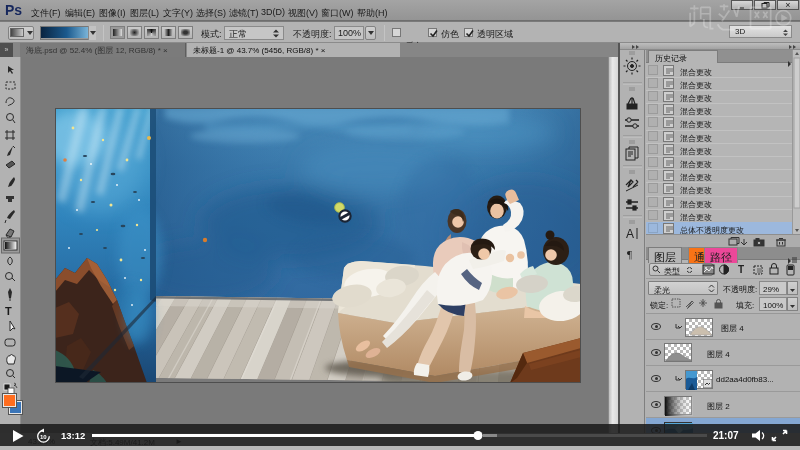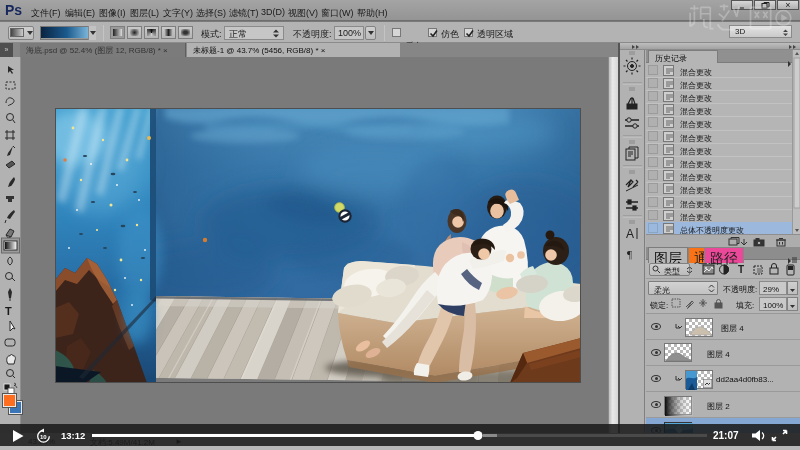--- a/index.html
+++ b/index.html
@@ -36,21 +36,21 @@
 #iconstrip { left:620px; top:50px; width:25px; height:383px; background:#b2b2b2; border-right:1px solid #7f7f7f; }
 
 #histpanel { left:646px; top:50px; width:154px; height:197px; background:#b5b5b5; }
 #histtabrow { position:absolute; left:0; top:0; width:154px; height:13px; background:#909090; border-bottom:1px solid #7c7c7c; }
 .hrow { position:absolute; left:0; width:146px; height:13px; font-size:8px; color:#1a1a1a; }
 .hbox { position:absolute; left:2px; top:1px; width:10px; height:10px; border:1px solid #9b9b9b; background:#b0b0b0; }
 .hic { position:absolute; left:17px; top:1px; width:11px; height:11px; background:#cfcfcf; border:1px solid #777; }
 .htxt { position:absolute; left:34px; top:3px; }
 
 #layerspanel { left:646px; top:247px; width:154px; height:186px; background:#b5b5b5; }
-.ltab { position:absolute; top:0; height:16px; font-size:14px; padding:2px 5px 0 5px; }
+.ltab { position:absolute; top:0; height:16px; font-size:11px; padding:2px 5px 0 5px; }
 .eye { position:absolute; left:5px; width:10px; height:7px; border:1px solid #333; border-radius:50%; }
 .eye:after { content:""; position:absolute; left:2.5px; top:1px; width:3px; height:3px; background:#333; border-radius:50%; }
 .lthumb { position:absolute; width:28px; height:19px; border:1px solid #777; }
 .checker { background:repeating-conic-gradient(#b8b8b8 0% 25%, #ffffff 0% 50%) 0 0 / 6px 6px; }
 .ltxt { position:absolute; font-size:8px; color:#111; }
 
 #statusbar { left:0; top:433px; width:800px; height:17px; background:#b8b8b8; font-size:8px; color:#222; }
 
 #videobar { left:0; top:424px; width:800px; height:22px; background:rgba(26,26,26,0.87); }
 </style>
@@ -382,21 +382,21 @@
 <div class="abs" id="layerspanel">
   <div class="abs" style="left:0;top:0;width:154px;height:13px;background:#8d8d8d;border-bottom:1px solid #7a7a7a"></div>
   <div class="ltab" style="left:2px;background:#b5b5b5;border:1px solid #7c7c7c;border-bottom:none;color:#111">图层</div>
   <div class="ltab" style="left:42px;background:#f97316;border:1px solid #858585;border-bottom:none;color:#222">通道</div>
   <div class="ltab" style="left:58px;background:#ec4899;border:1px solid #858585;border-bottom:none;color:#222">路径</div>
   <div class="abs" style="left:142px;top:3px"><svg width="10" height="7">
         <path d="M0 1 L3 4 L0 7" fill="#333"></path>
         <path d="M4 1 h5 M4 3 h5 M4 5 h5" stroke="#333"></path>
       </svg></div>
 
-  <div class="abs" style="left:3px;top:16px;width:41px;height:13px;background:linear-gradient(#cdcdcd,#bcbcbc);border:1px solid #808080;border-radius:2px;font-size:8px;color:#111;padding:2px 0 0 14px">类型</div>
+  <div class="abs" style="left:3px;top:16px;width:64px;height:13px;background:linear-gradient(#cdcdcd,#bcbcbc);border:1px solid #808080;border-radius:2px;font-size:8px;color:#111;padding:2px 0 0 14px">类型</div>
   <svg class="abs" style="left:6px;top:18px" width="9" height="9">
       <circle cx="3.5" cy="3.5" r="2.5" fill="none" stroke="#333"></circle>
       <path d="M5.5 5.5 L8 8" stroke="#333"></path>
     </svg>
   <svg class="abs" style="left:40px;top:20px" width="8" height="6">
       <path d="M1 2 L3.5 0 L6 2 M1 4 L3.5 6 L6 4" fill="none" stroke="#333"></path>
     </svg>
   <svg class="abs" style="left:56px;top:16px" width="96" height="13" viewBox="0 0 96 13">
     <g stroke="#222" fill="none">
     <rect x="1" y="2" width="11" height="9" fill="#888"></rect>

